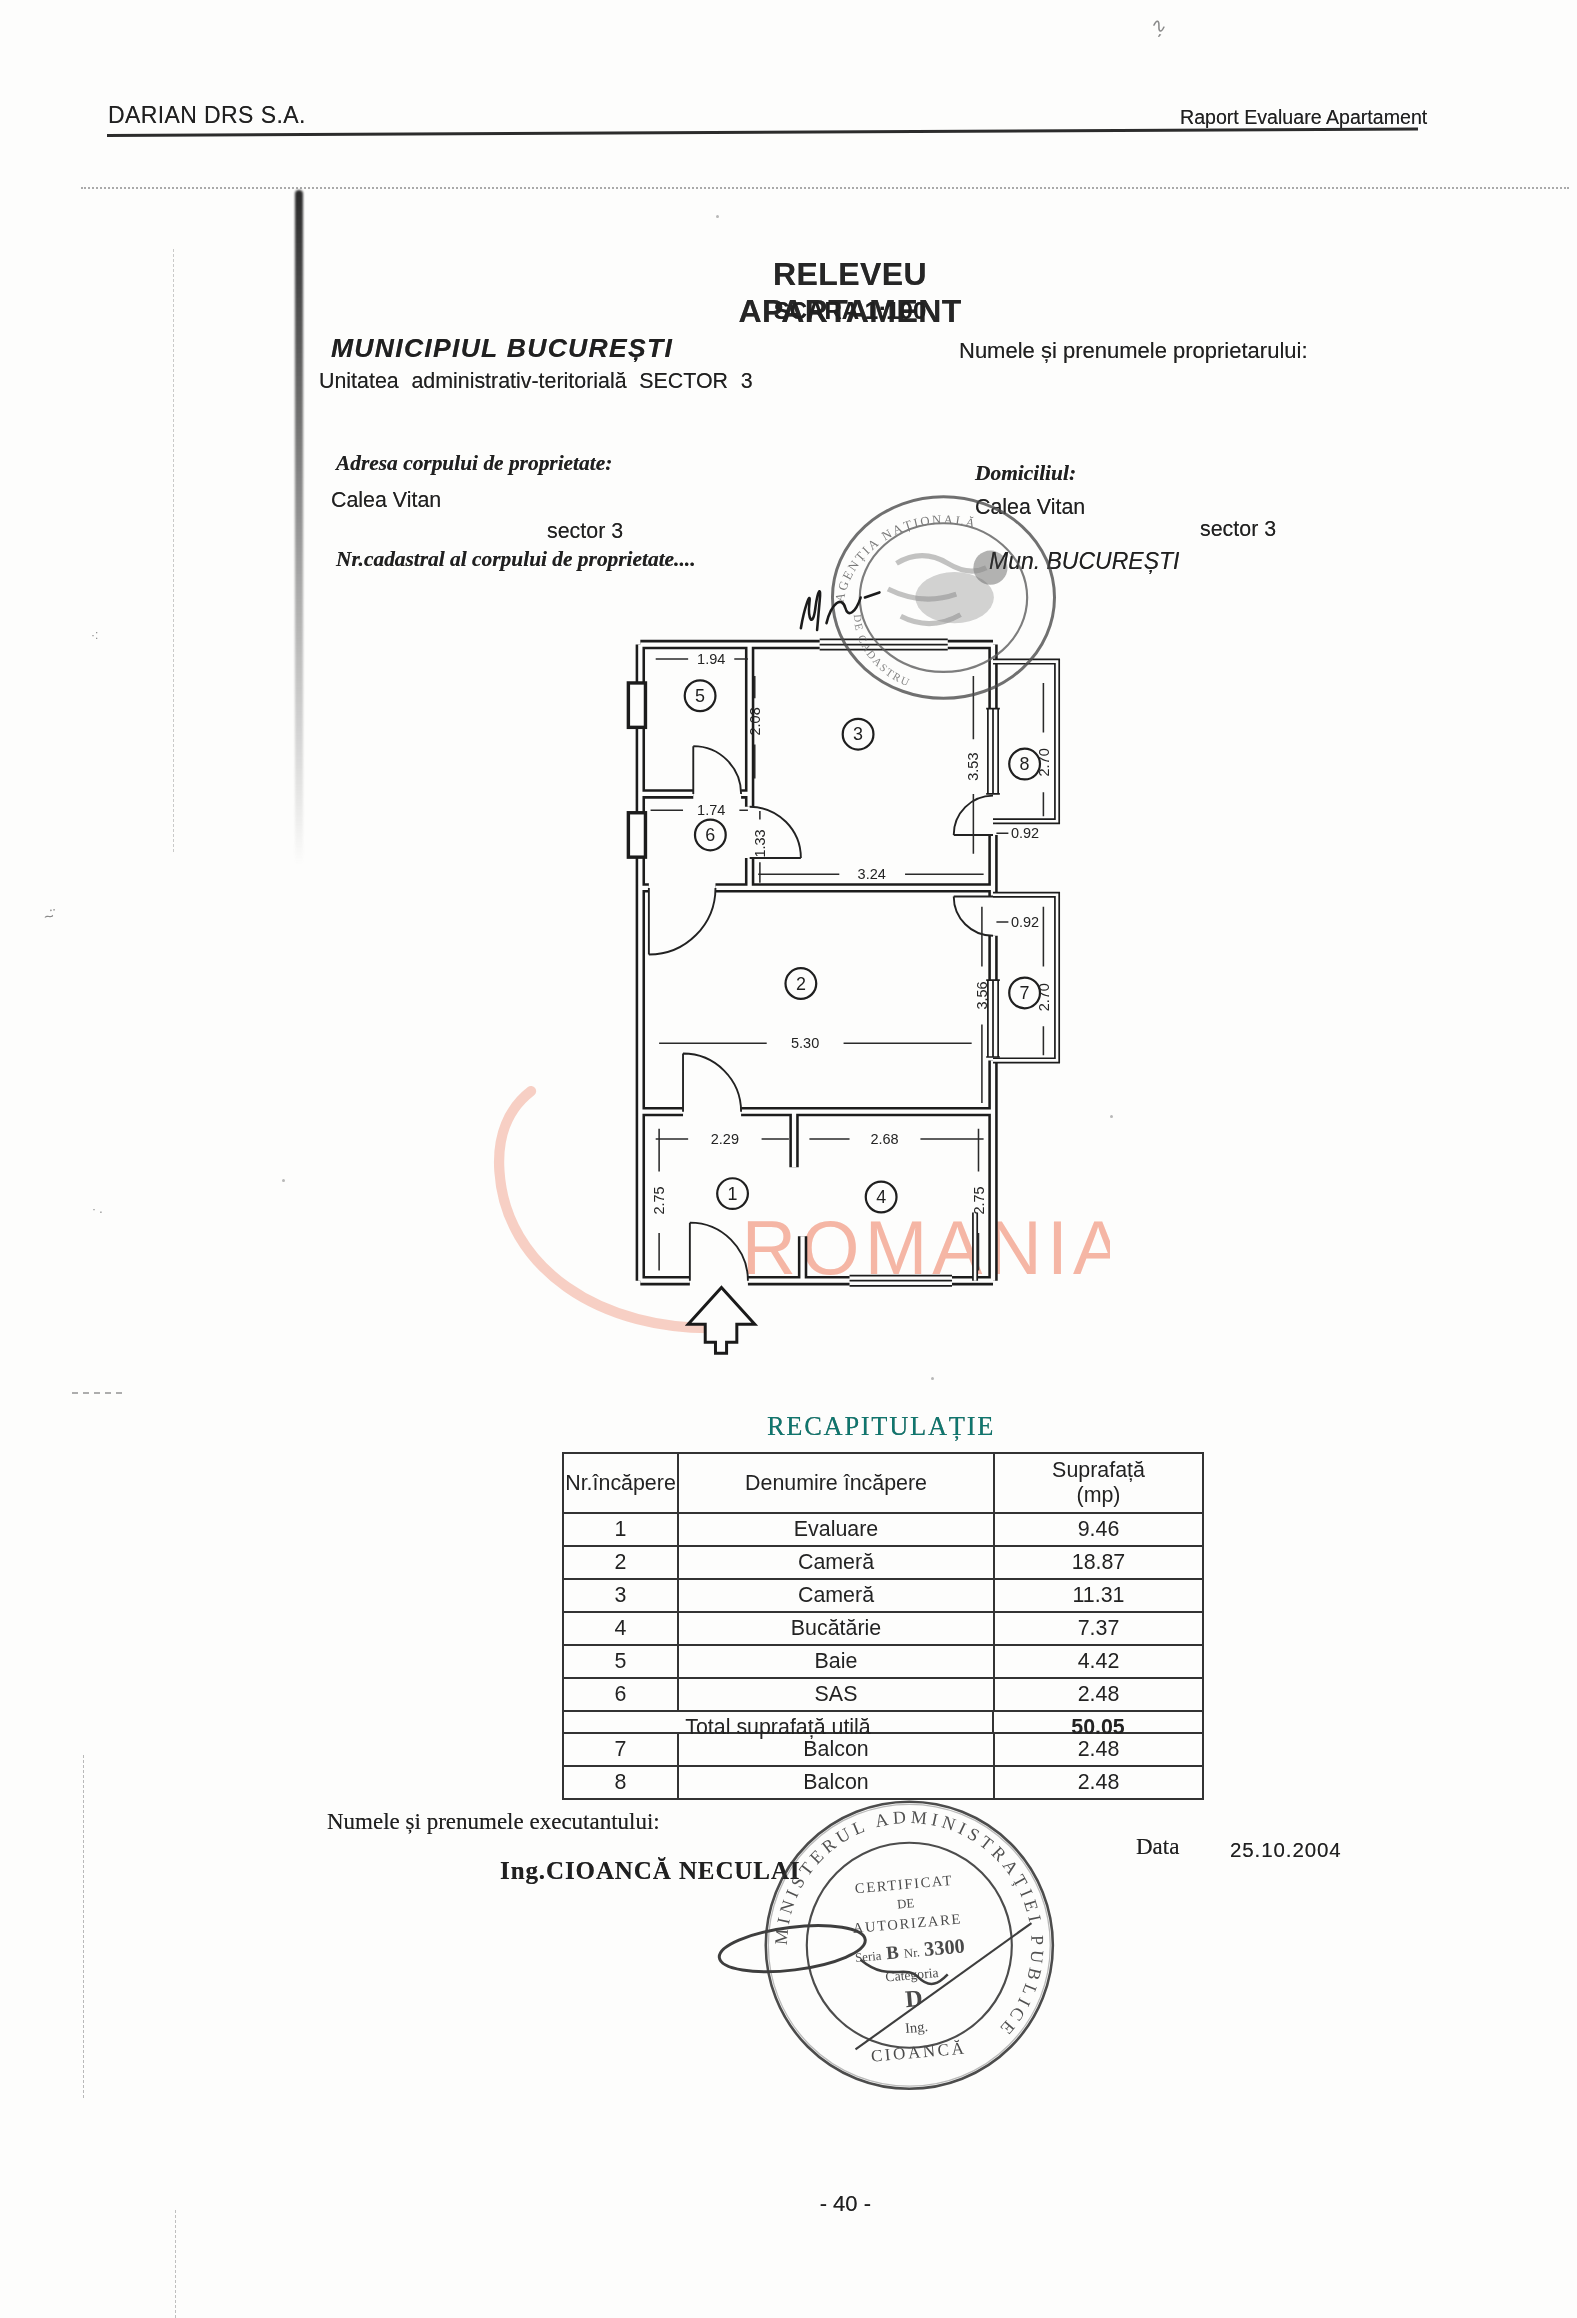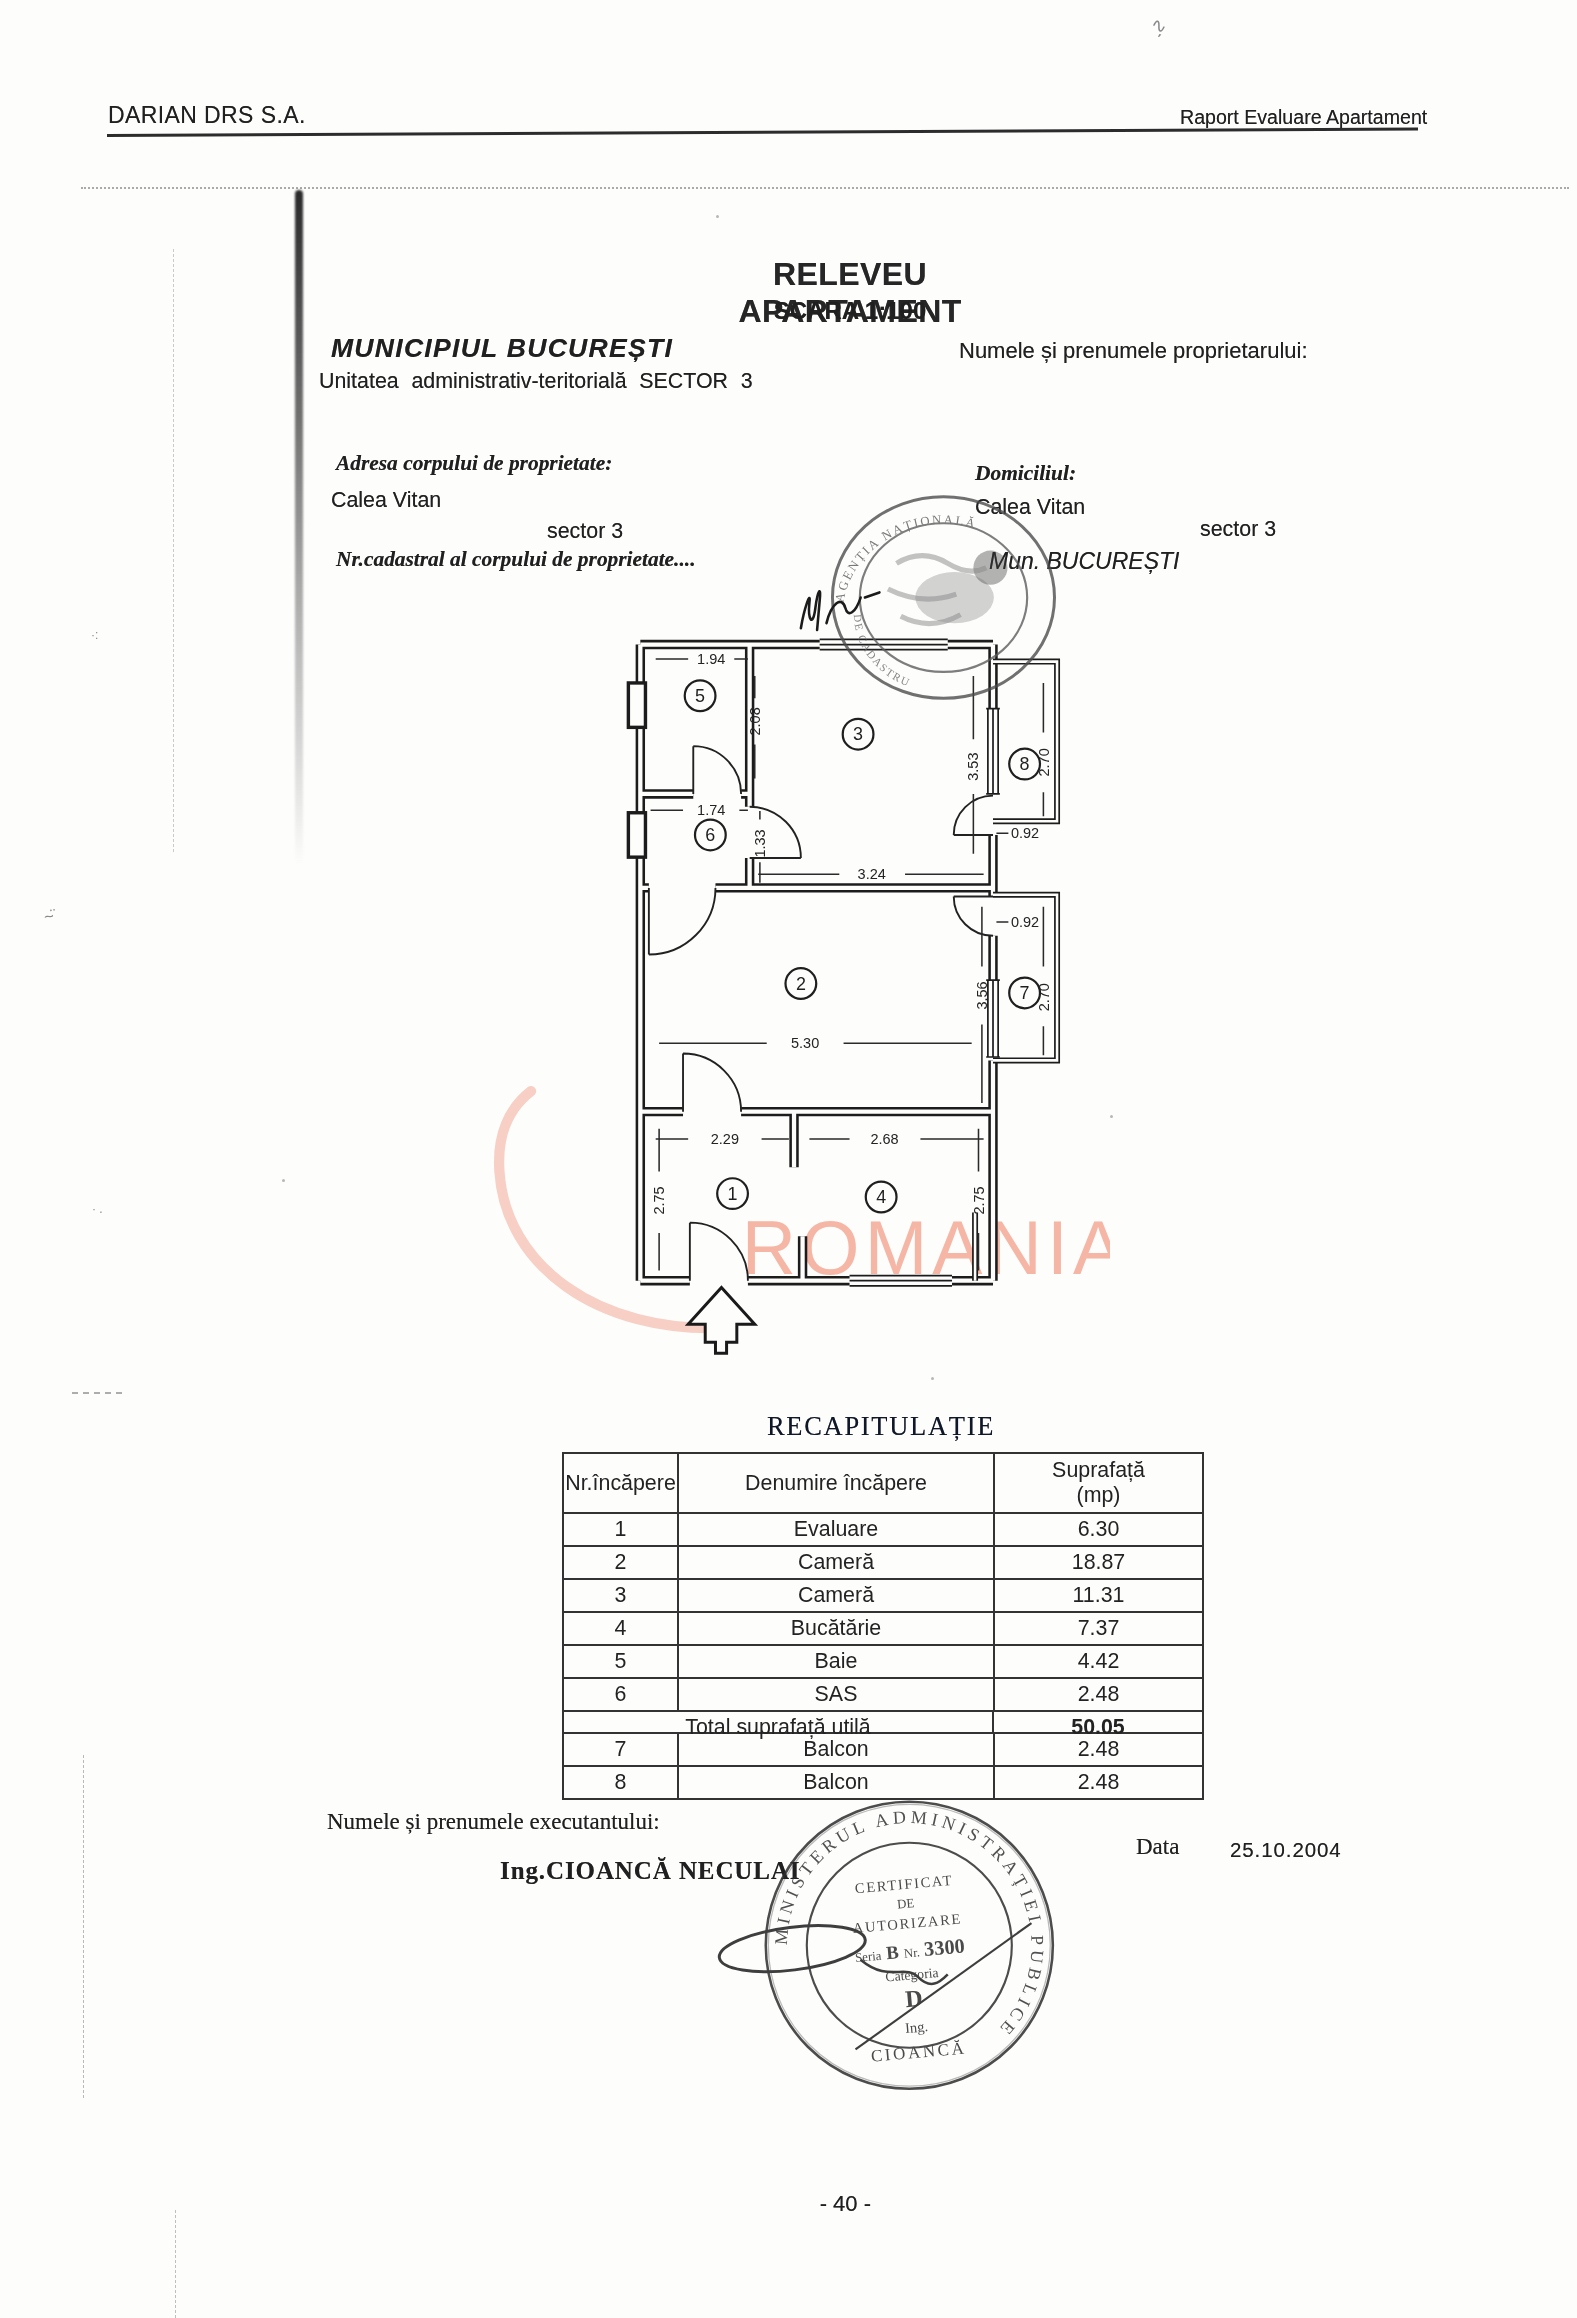--- a/index.html
+++ b/index.html
@@ -36,21 +36,21 @@
   .cad-label{left:336px;top:547px;font-size:21.4px;font-style:italic;font-weight:bold;font-family:"Liberation Serif",serif;}
   .dom-label{left:975px;top:461px;font-size:21.4px;font-style:italic;font-weight:bold;font-family:"Liberation Serif",serif;}
   .dom-street{left:975px;top:495px;font-size:21.4px;}
   .dom-sector{left:1200px;top:517px;font-size:21.4px;}
   .dom-city{left:989px;top:548px;font-size:23px;font-style:italic;font-weight:500;}
 
   .plan-svg{left:461px;top:478px;width:649px;height:918px;}
   .plan-svg svg,.stamp-svg svg{display:block;}
 
   .recap-title{left:562px;top:1411px;width:638px;text-align:center;font-size:26.5px;letter-spacing:1.7px;
-               font-family:"Liberation Serif",serif;color:#0f172a;}
+               font-family:"Liberation Serif",serif;color:#0f766e;}
   .recap{left:562px;top:1452px;width:638px;border:2.6px solid #333;}
   .rrow{display:flex;border-top:2.6px solid #333;}
   .rrow:first-child{border-top:none;}
   .rcell{text-align:center;font-size:21.4px;color:#232323;}
   .rc1{width:113px;flex:none;}
   .rc2{width:314px;flex:none;border-left:2.6px solid #333;}
   .rc3{flex:1;border-left:2.6px solid #333;}
   .rc12{width:428px;flex:none;}
   .rhead .rcell{height:58px;display:flex;flex-direction:column;justify-content:center;line-height:1.15;}
   .rdata .rcell{height:31px;line-height:31px;}
@@ -259,21 +259,21 @@
       <div class="rcell rc1">Nr.încăpere</div>
       <div class="rcell rc2">Denumire încăpere</div>
       <div class="rcell rc3">
         <span>Suprafață</span>
         <span>(mp)</span>
       </div>
     </div>
     <div class="rrow rdata">
       <div class="rcell rc1">1</div>
       <div class="rcell rc2">Evaluare</div>
-      <div class="rcell rc3">6.30</div>
+      <div class="rcell rc3">9.46</div>
     </div>
     <div class="rrow rdata">
       <div class="rcell rc1">2</div>
       <div class="rcell rc2">Cameră</div>
       <div class="rcell rc3">18.87</div>
     </div>
     <div class="rrow rdata">
       <div class="rcell rc1">3</div>
       <div class="rcell rc2">Cameră</div>
       <div class="rcell rc3">11.31</div>

